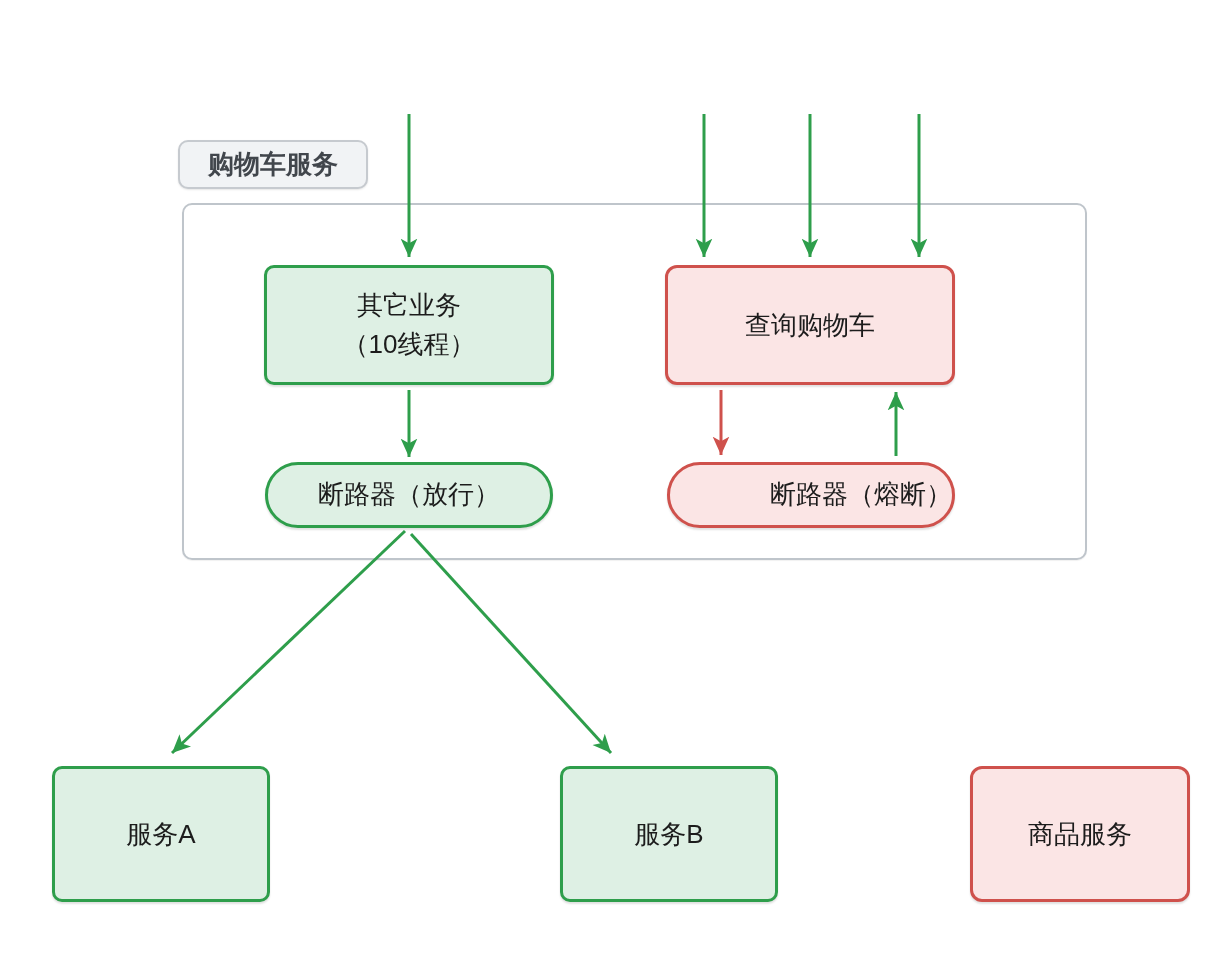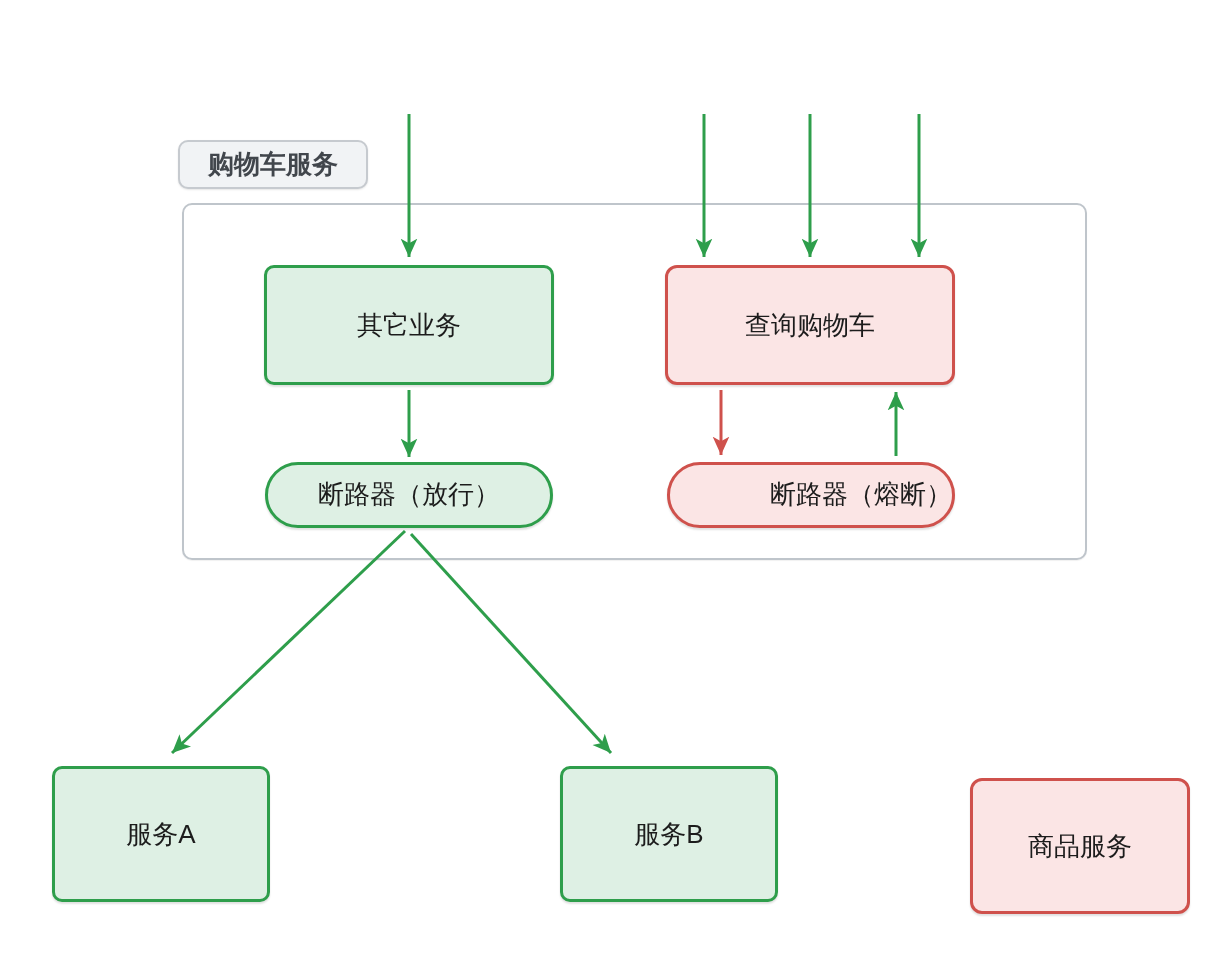--- a/index.html
+++ b/index.html
@@ -59,38 +59,39 @@
   }
   .green-node{background:var(--green-fill);border:3px solid var(--green);border-radius:10px;}
   .red-node{background:var(--red-fill);border:3px solid var(--red);border-radius:12px;}
   .pill{border-radius:36px;line-height:1.2;}
   .node-other{left:264px;top:265px;width:290px;height:120px;}
   .node-query{left:665px;top:265px;width:290px;height:120px;}
   .node-breaker-open{left:265px;top:462px;width:288px;height:66px;font-family:Liberation Serif, serif;}
   .node-breaker-tripped{left:667px;top:462px;width:288px;height:66px;align-items:flex-end;}
   .node-service-a{left:52px;top:766px;width:218px;height:136px;}
   .node-service-b{left:512px;top:766px;width:218px;height:136px;margin-left:48px;}
-  .node-product{left:970px;top:766px;width:220px;height:136px;margin-top:12px;}
+  .node-product{left:970px;top:766px;width:220px;height:136px;}
   .edges-layer{
     position:absolute;left:0;top:0;width:1222px;height:979px;
     pointer-events:none;
     z-index:4;
   }
 </style>
 </head>
 <body>
 
 <div class="canvas">
 
   <div class="group-label">购物车服务</div>
 
   <div class="group-box"></div>
 
   <div class="node green-node node-other">
     <span>其它业务</span>
+    <span>（10线程）</span>
   </div>
 
   <div class="node red-node node-query">
     <span>查询购物车</span>
   </div>
 
   <div class="node green-node pill node-breaker-open">
     <span>断路器（放行）</span>
   </div>
 

